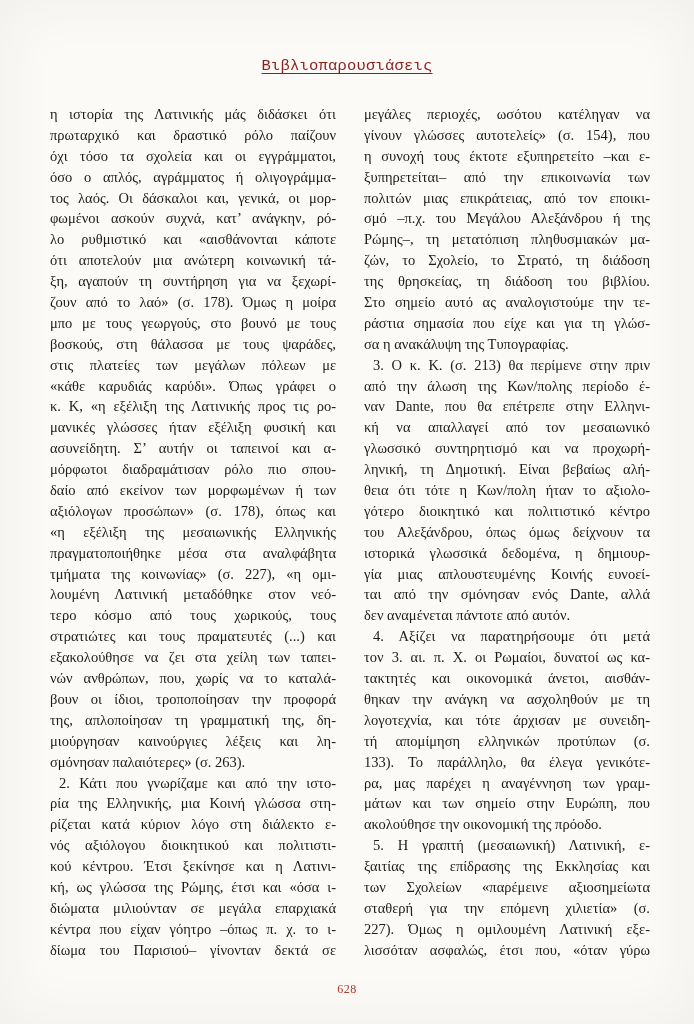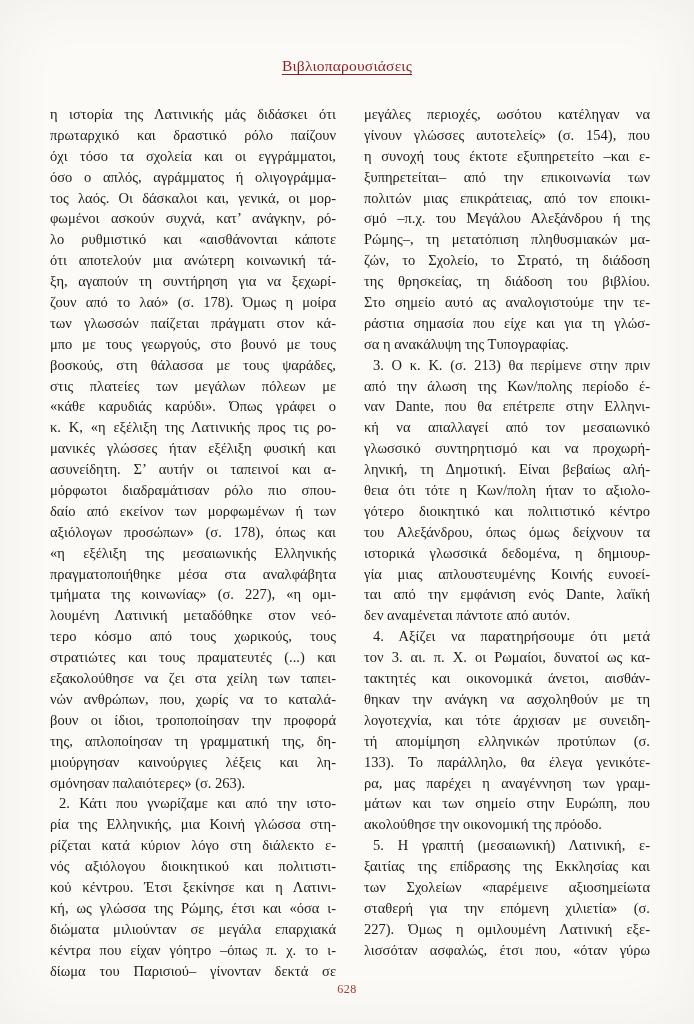--- a/index.html
+++ b/index.html
@@ -17,20 +17,21 @@
     font-family: "Liberation Serif", "DejaVu Serif", serif;
     color: var(--body-text, #1b1b1b);
     overflow: hidden;
   }
   .running-head {
     position: absolute;
     top: 57px;
     left: 0;
     width: 100%;
     text-align: center;
+    font-family: Liberation Mono, monospace;
   }
   .running-head span {
     color: var(--header-red, #8e1f1f);
     font-size: 15.5px;
     text-decoration: underline;
     text-underline-offset: 3px;
     text-decoration-thickness: 1px;
     letter-spacing: 0.2px;
   }
   .columns {
@@ -84,21 +85,20 @@
         <div class="line">η ιστορία της Λατινικής μάς διδάσκει ότι</div>
         <div class="line">πρωταρχικό και δραστικό ρόλο παίζουν</div>
         <div class="line">όχι τόσο τα σχολεία και οι εγγράμματοι,</div>
         <div class="line">όσο ο απλός, αγράμματος ή ολιγογράμμα-</div>
         <div class="line">τος λαός. Οι δάσκαλοι και, γενικά, οι μορ-</div>
         <div class="line">φωμένοι ασκούν συχνά, κατ’ ανάγκην, ρό-</div>
         <div class="line">λο ρυθμιστικό και «αισθάνονται κάποτε</div>
         <div class="line">ότι αποτελούν μια ανώτερη κοινωνική τά-</div>
         <div class="line">ξη, αγαπούν τη συντήρηση για να ξεχωρί-</div>
         <div class="line">ζουν από το λαό» (σ. 178). Όμως η μοίρα</div>
-        <div class="line">των γλωσσών παίζεται πράγματι στον κά-</div>
         <div class="line">μπο με τους γεωργούς, στο βουνό με τους</div>
         <div class="line">βοσκούς, στη θάλασσα με τους ψαράδες,</div>
         <div class="line">στις πλατείες των μεγάλων πόλεων με</div>
         <div class="line">«κάθε καρυδιάς καρύδι». Όπως γράφει ο</div>
         <div class="line">κ. Κ, «η εξέλιξη της Λατινικής προς τις ρο-</div>
         <div class="line">μανικές γλώσσες ήταν εξέλιξη φυσική και</div>
         <div class="line">ασυνείδητη. Σ’ αυτήν οι ταπεινοί και α-</div>
         <div class="line">μόρφωτοι διαδραμάτισαν ρόλο πιο σπου-</div>
         <div class="line">δαίο από εκείνον των μορφωμένων ή των</div>
         <div class="line">αξιόλογων προσώπων» (σ. 178), όπως και</div>
@@ -141,21 +141,21 @@
         <div class="line">από την άλωση της Κων/πολης περίοδο έ-</div>
         <div class="line">ναν Dante, που θα επέτρεπε στην Ελληνι-</div>
         <div class="line">κή να απαλλαγεί από τον μεσαιωνικό</div>
         <div class="line">γλωσσικό συντηρητισμό και να προχωρή-</div>
         <div class="line">ληνική, τη Δημοτική. Είναι βεβαίως αλή-</div>
         <div class="line">θεια ότι τότε η Κων/πολη ήταν το αξιολο-</div>
         <div class="line">γότερο διοικητικό και πολιτιστικό κέντρο</div>
         <div class="line">του Αλεξάνδρου, όπως όμως δείχνουν τα</div>
         <div class="line">ιστορικά γλωσσικά δεδομένα, η δημιουρ-</div>
         <div class="line">γία μιας απλουστευμένης Κοινής ευνοεί-</div>
-        <div class="line">ται από την εμφάνιση ενός Dante, λαϊκή</div>
+        <div class="line">ται από την σμόνησαν ενός Dante, αλλά</div>
         <div class="line para-end">δεν αναμένεται πάντοτε από αυτόν.</div>
         <div class="line indent">4. Αξίζει να παρατηρήσουμε ότι μετά</div>
         <div class="line">τον 3. αι. π. Χ. οι Ρωμαίοι, δυνατοί ως κα-</div>
         <div class="line">τακτητές και οικονομικά άνετοι, αισθάν-</div>
         <div class="line">θηκαν την ανάγκη να ασχοληθούν με τη</div>
         <div class="line">λογοτεχνία, και τότε άρχισαν με συνειδη-</div>
         <div class="line">τή απομίμηση ελληνικών προτύπων (σ.</div>
         <div class="line">133). Το παράλληλο, θα έλεγα γενικότε-</div>
         <div class="line">ρα, μας παρέχει η αναγέννηση των γραμ-</div>
         <div class="line">μάτων και των σημείο στην Ευρώπη, που</div>

